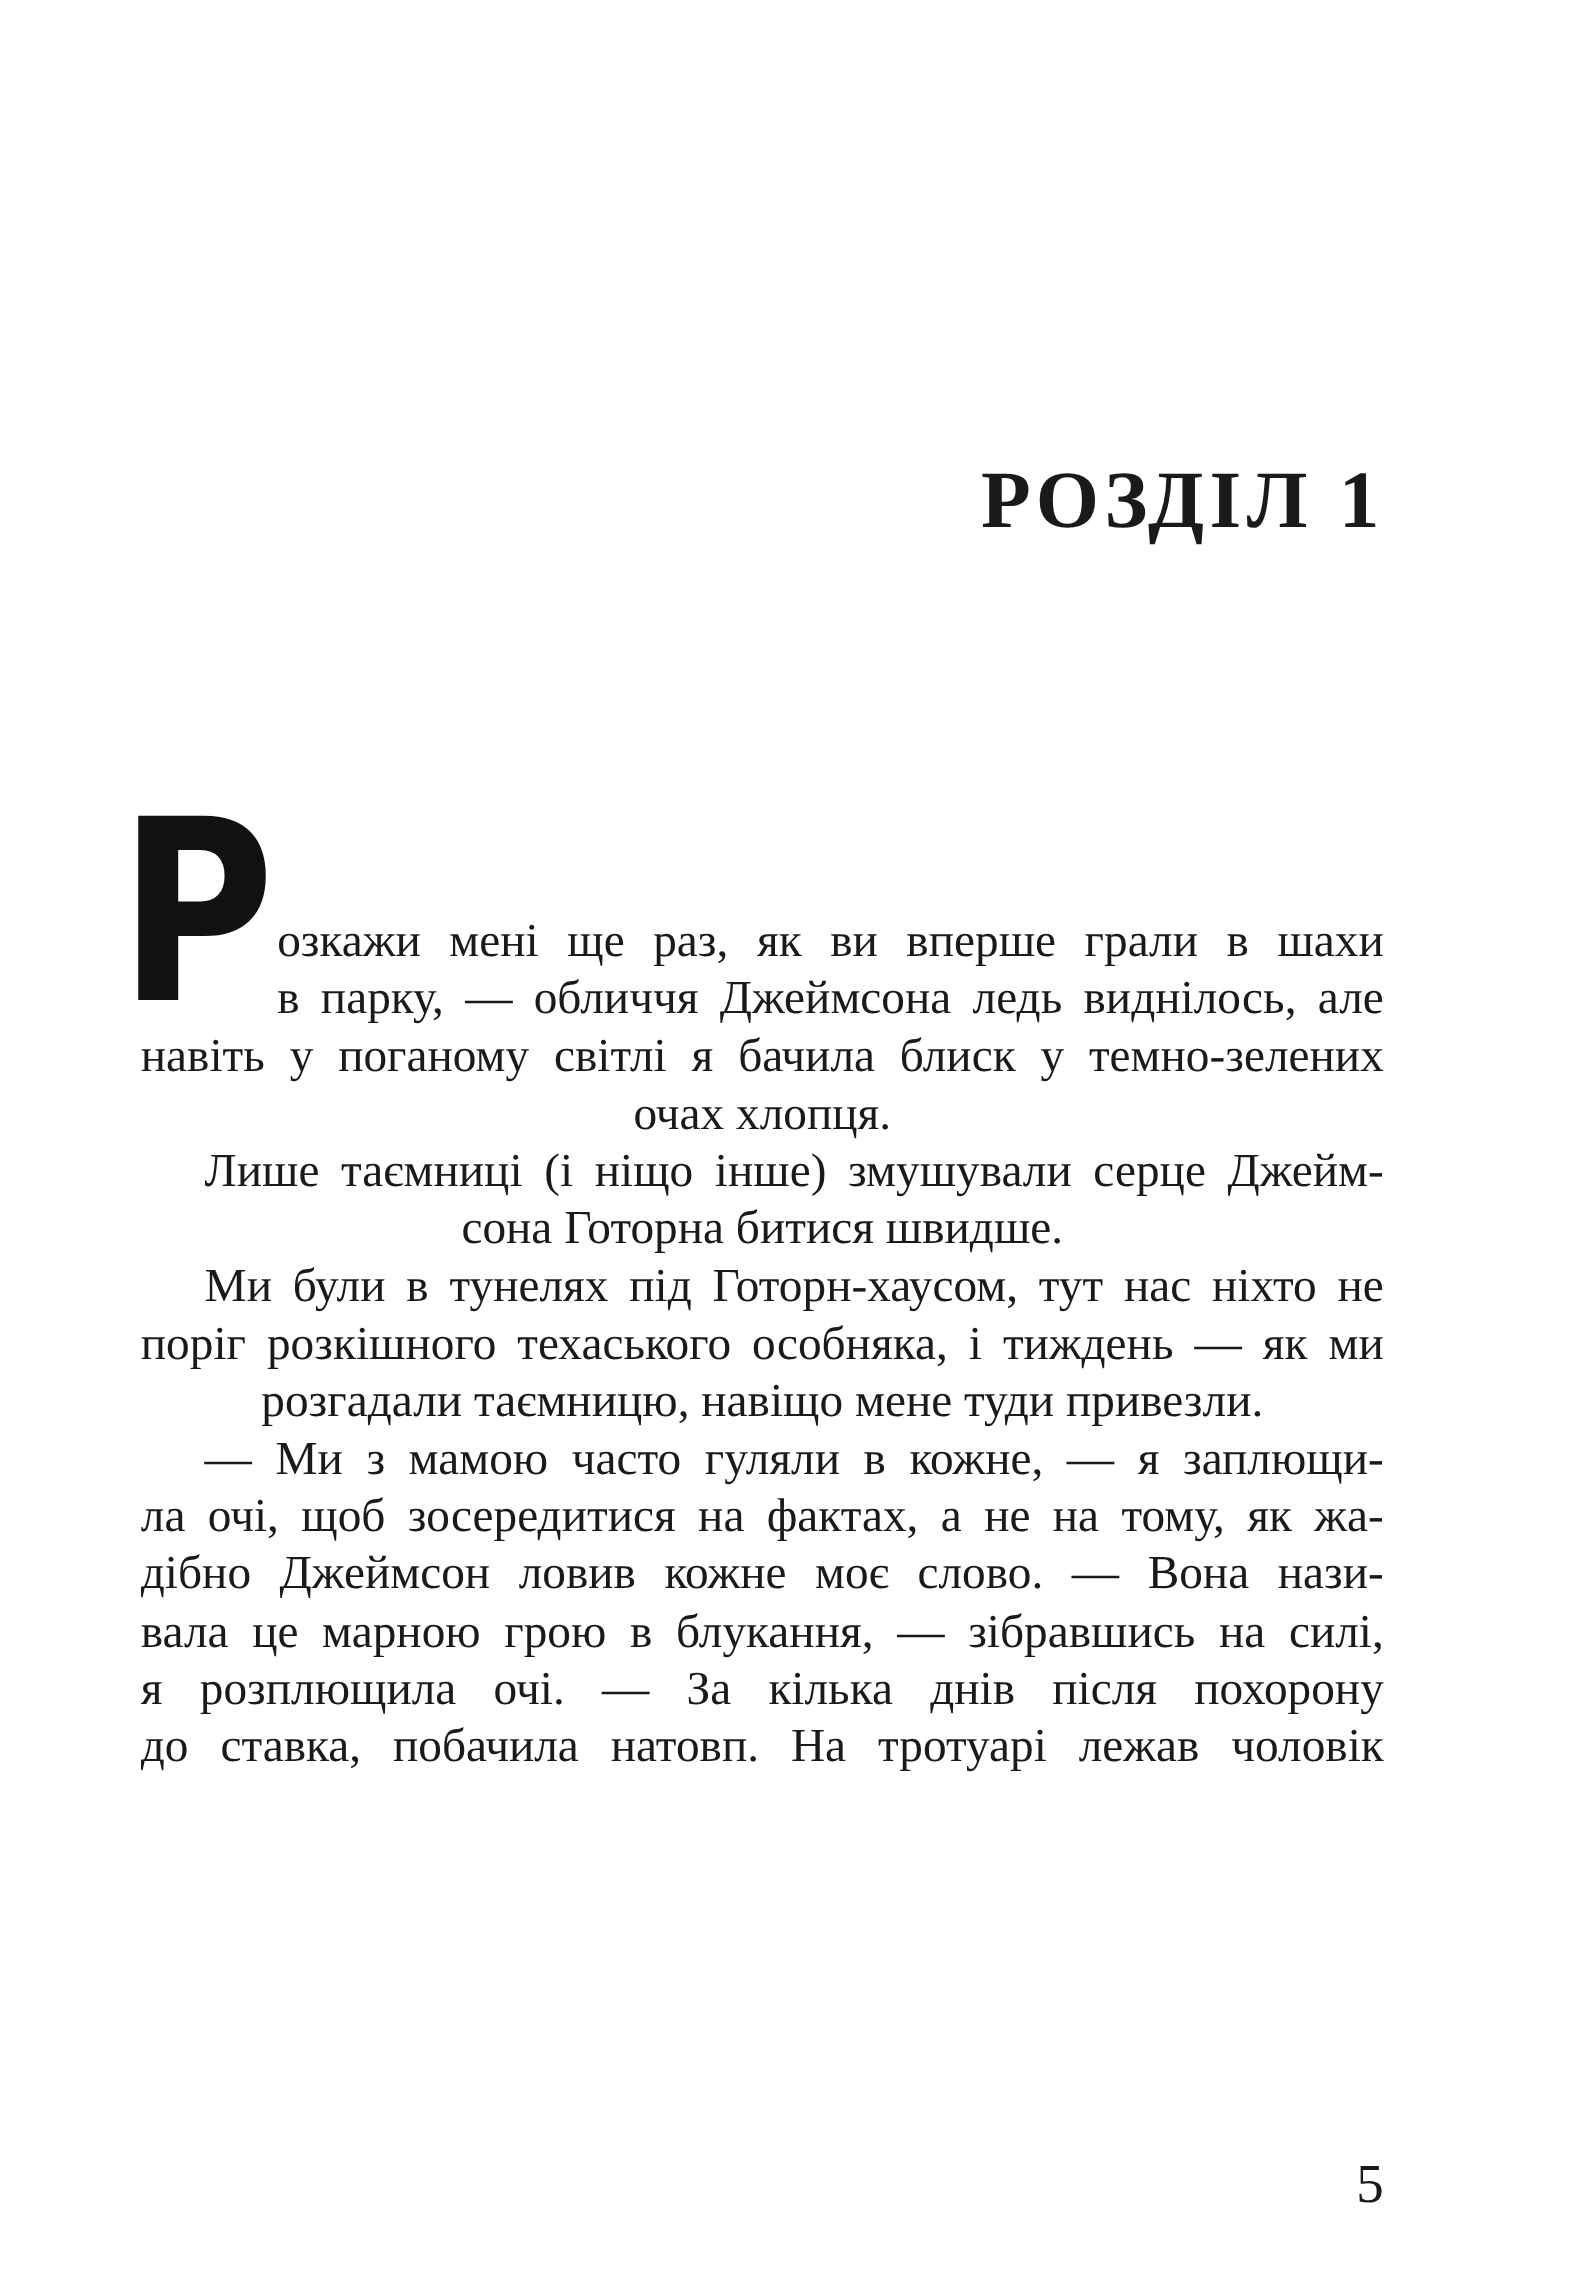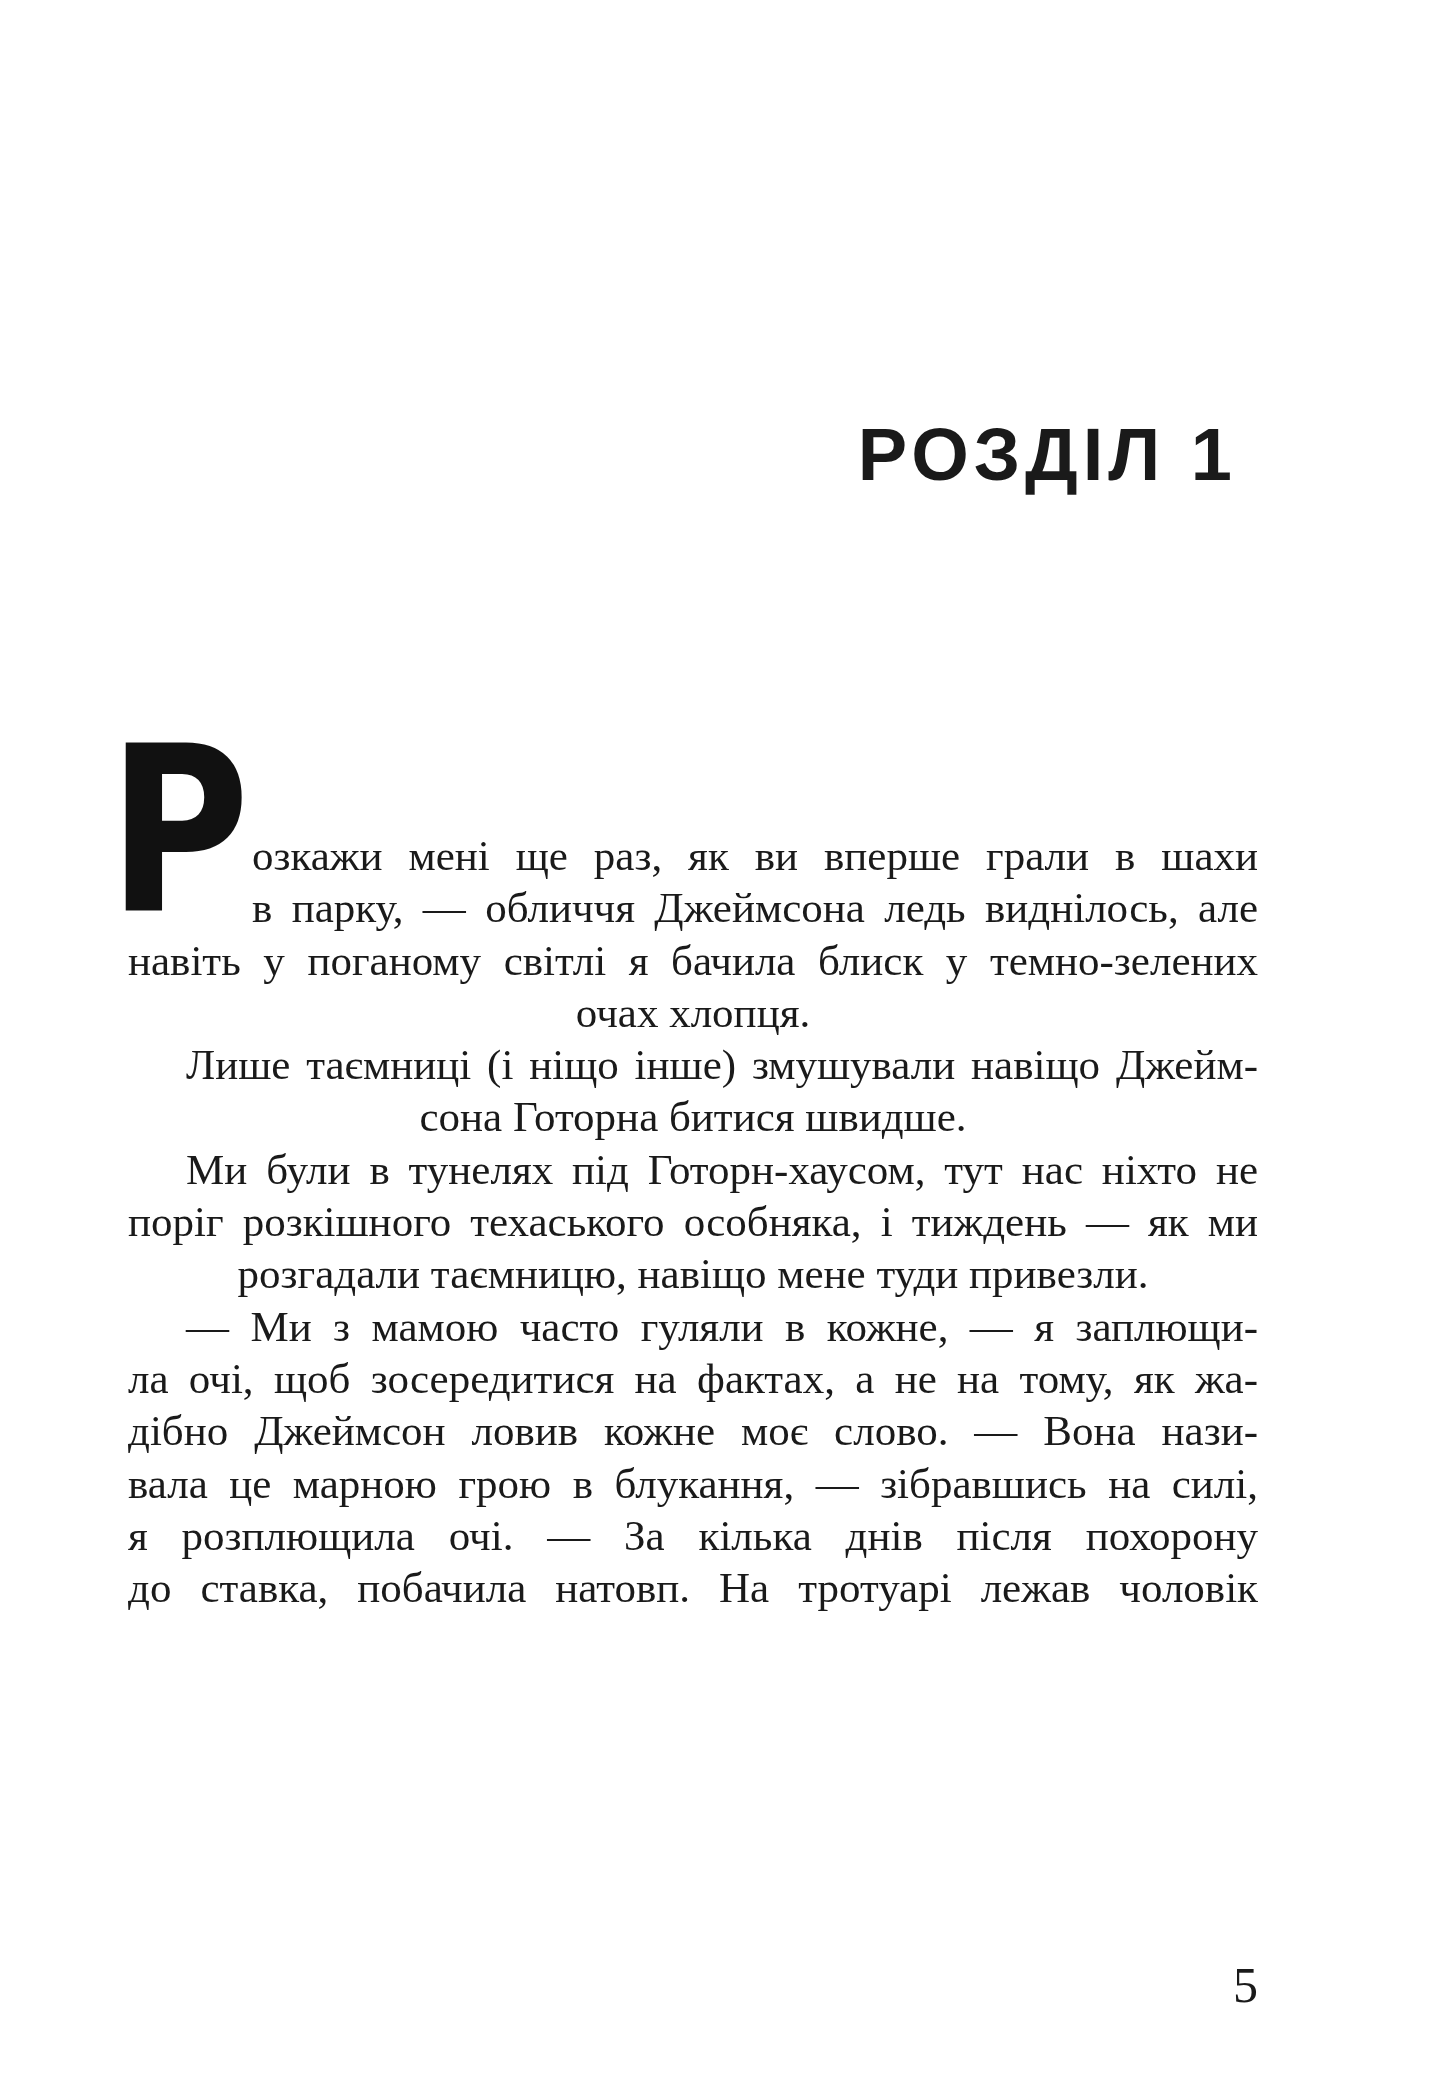--- a/index.html
+++ b/index.html
@@ -11,23 +11,23 @@
     position: relative;
     width: 1445px;
     height: 2084px;
     background: #ffffff;
     color: #1c1c1c;
     overflow: hidden;
   }
   .chapter-title {
     position: absolute;
     top: 418px;
-    right: 208px;
+    right: 186px;
     margin: 0;
-    font-family: Liberation Sans, sans-serif;
+    font-family: Liberation Serif, serif;
     font-weight: bold;
     font-size: 74px;
     line-height: 1;
     letter-spacing: 5px;
     color: #1a1a1a;
     white-space: nowrap;
   }
   .body-text {
     position: absolute;
     top: 830px;
@@ -82,21 +82,21 @@
   <div class="body-text">
     <span class="drop-cap">Р</span>
     <div id="paragraphs">
         <div class="para">
           <div class="line j dc">озкажи мені ще раз, як ви вперше грали в шахи</div>
           <div class="line j dc">в парку, — обличчя Джеймсона ледь виднілось, але</div>
           <div class="line j">навіть у поганому світлі я бачила блиск у темно-зелених</div>
           <div class="line">очах хлопця.</div>
         </div>
         <div class="para">
-          <div class="line j ind">Лише таємниці (і ніщо інше) змушували навіщо Джейм-</div>
+          <div class="line j ind">Лише таємниці (і ніщо інше) змушували серце Джейм-</div>
           <div class="line">сона Готорна битися швидше.</div>
         </div>
         <div class="para">
           <div class="line j ind">Ми були в тунелях під Готорн-хаусом, тут нас ніхто не</div>
           <div class="line j">поріг розкішного техаського особняка, і тиждень — як ми</div>
           <div class="line">розгадали таємницю, навіщо мене туди привезли.</div>
         </div>
         <div class="para">
           <div class="line j ind">— Ми з мамою часто гуляли в кожне, — я заплющи-</div>
           <div class="line j">ла очі, щоб зосередитися на фактах, а не на тому, як жа-</div>

